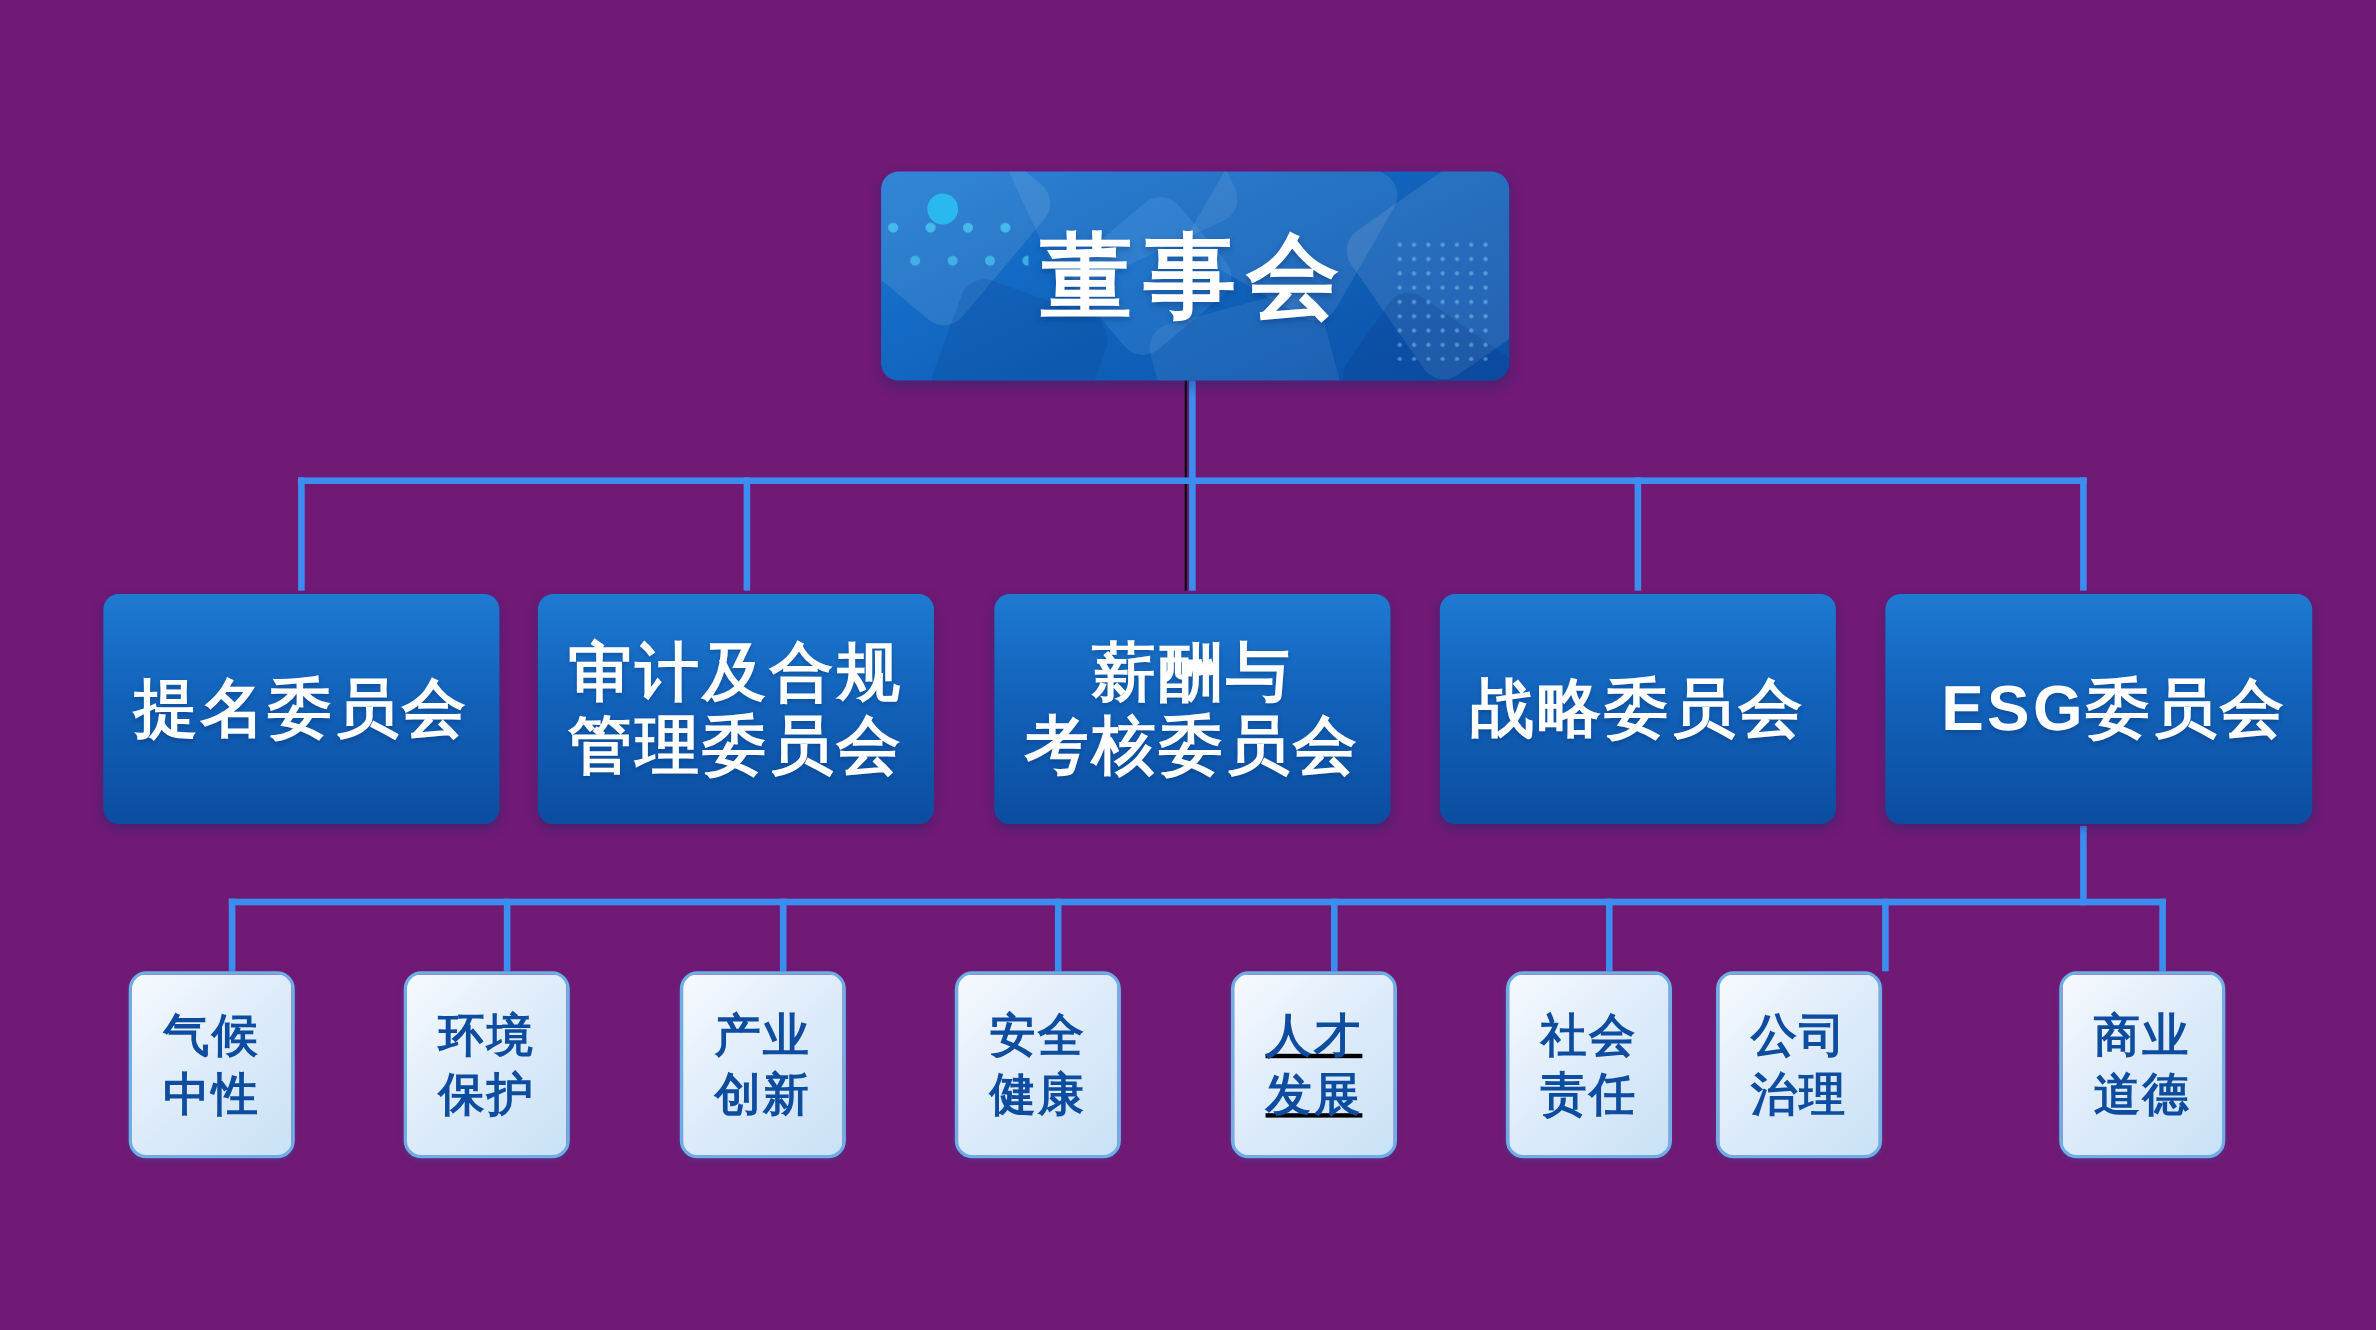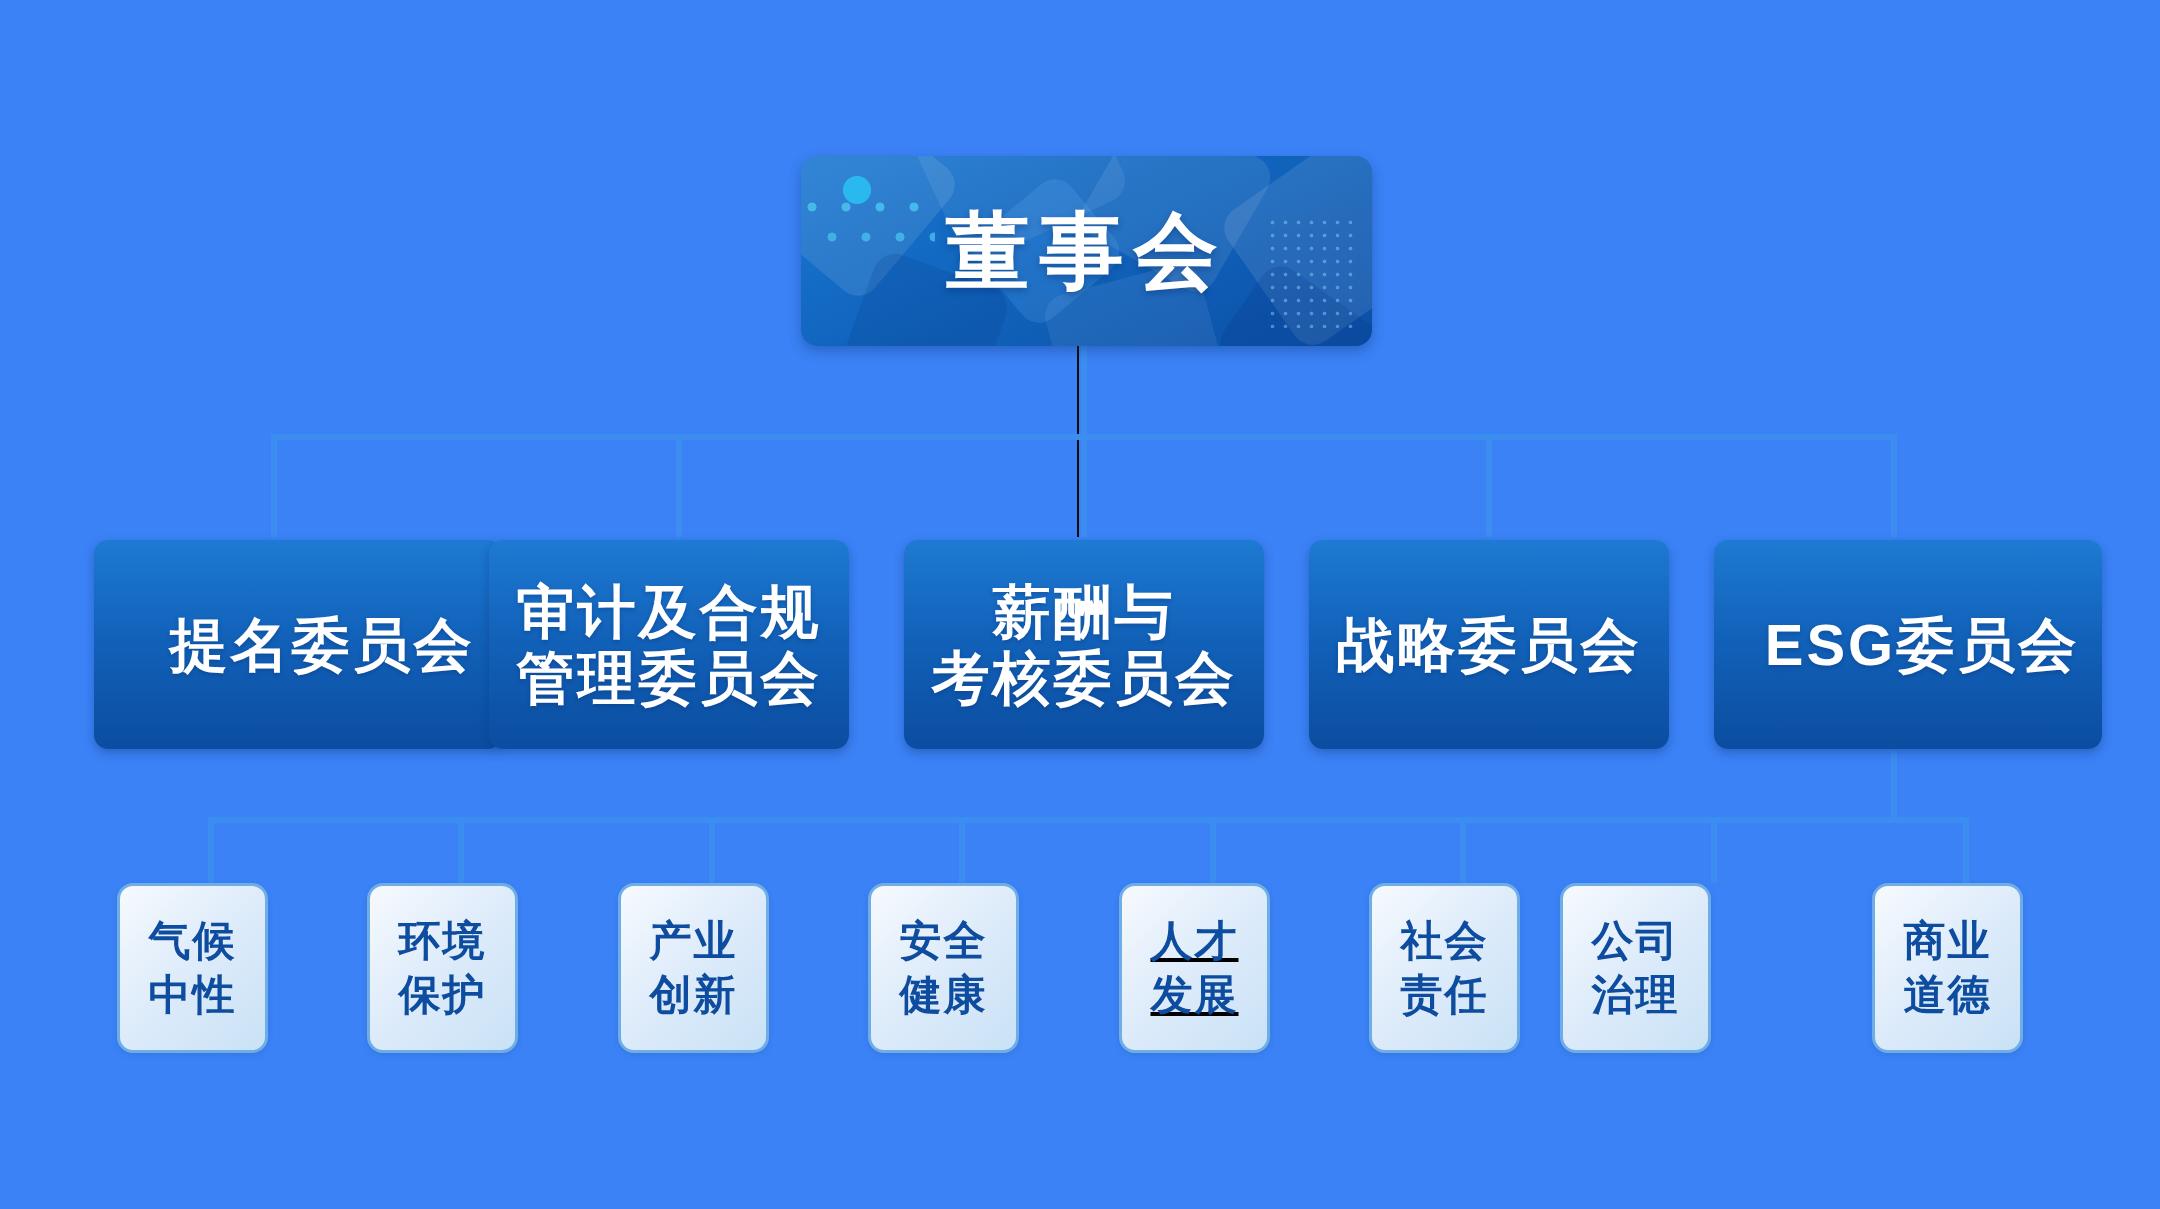--- a/index.html
+++ b/index.html
@@ -1,19 +1,19 @@
 <!DOCTYPE html>
 <html><head>
 <meta charset="utf-8">
 <style>
   html,body{margin:0;padding:0;background:#ffffff;}
   .canvas{
     position:relative;
     width:2160px;height:1209px;
-    background:#3b82f6;
+    background:#701a75;
     overflow:hidden;
     font-family:"Liberation Sans","DejaVu Sans",sans-serif;
   }
   
   .hline,.vline{position:absolute;background:#3b8ef0;}
   .hline{height:6px;}
   .vline{width:6px;}
   .vline.dark{width:2px;background:#0b0b0b;}
   
   .box-l1{
@@ -107,21 +107,21 @@
     <div class="deco deco-rect" style="left:56px;top:112px;width:140px;height:120px;background:rgba(10,58,140,.20);transform:rotate(20deg);"></div>
     <div class="deco deco-rect" style="left:252px;top:122px;width:160px;height:120px;background:rgba(255,255,255,.07);transform:rotate(-15deg);"></div>
     <div class="deco deco-rect" style="left:430px;top:132px;width:140px;height:110px;background:rgba(8,50,130,.18);transform:rotate(35deg);"></div>
     <div class="deco deco-circle"></div>
     <div class="deco deco-dots" style="left:-6px;top:46px;width:136px;"></div>
     <div class="deco deco-dots" style="left:14px;top:76px;width:120px;opacity:.85;"></div>
     <div class="deco deco-grid" style="right:16px;top:60px;width:90px;height:112px;"></div>
     <span class="label-l1">董事会</span>
   </div>
 
-  <div class="box-l2" style="left:94px;padding-left:48px;">
+  <div class="box-l2" style="left:94px;">
     <span class="label-l2">提名委员会</span>
   </div>
   <div class="box-l2" style="left:489px;">
     <span class="label-l2">审计及合规
 管理委员会</span>
   </div>
   <div class="box-l2" style="left:904px;">
     <span class="label-l2">薪酬与
 考核委员会</span>
   </div>

